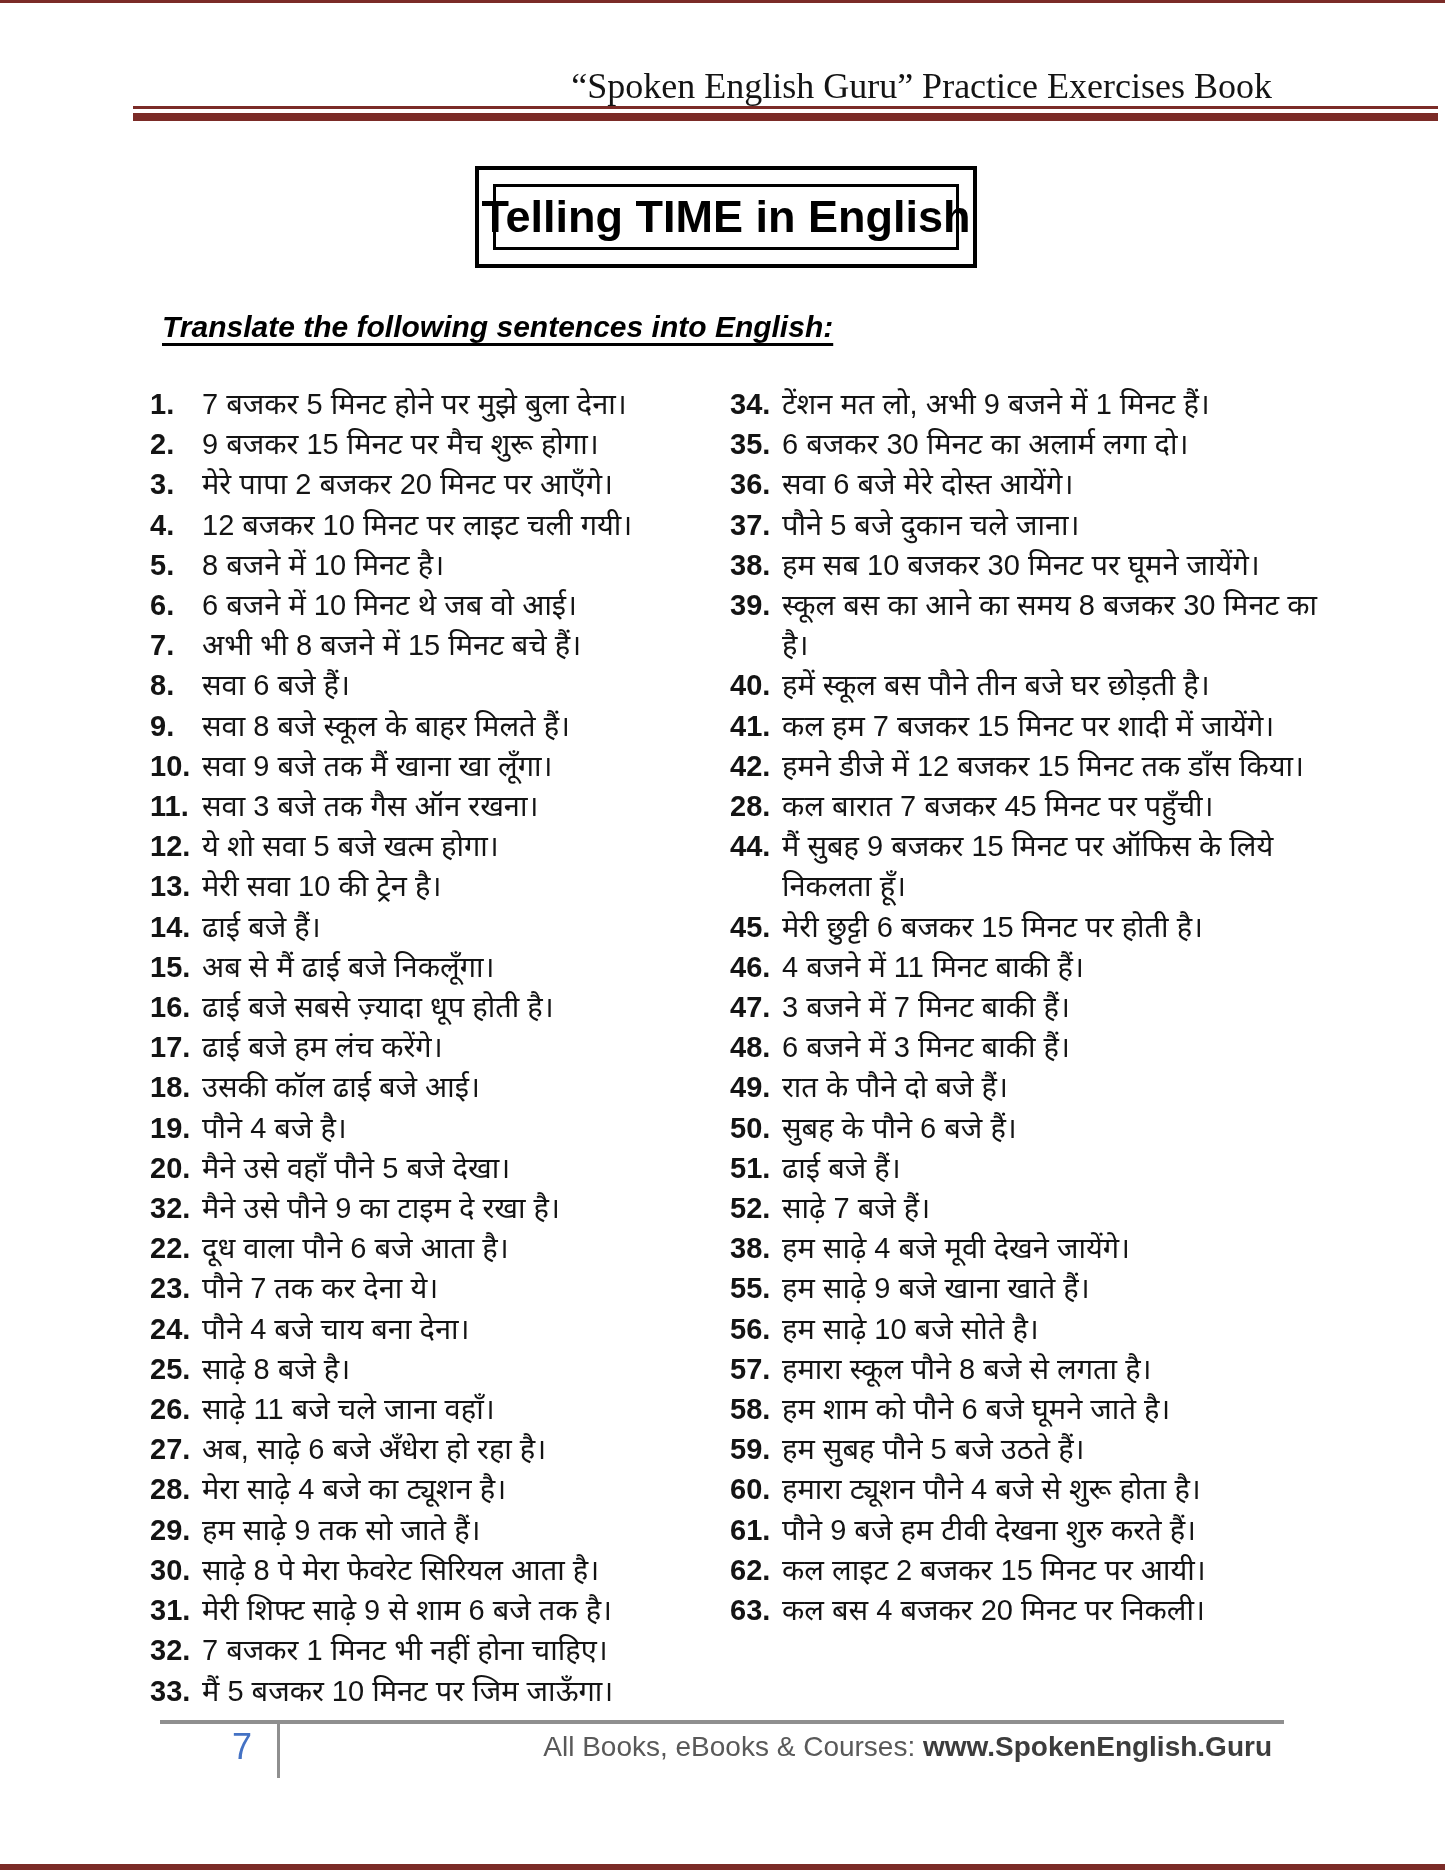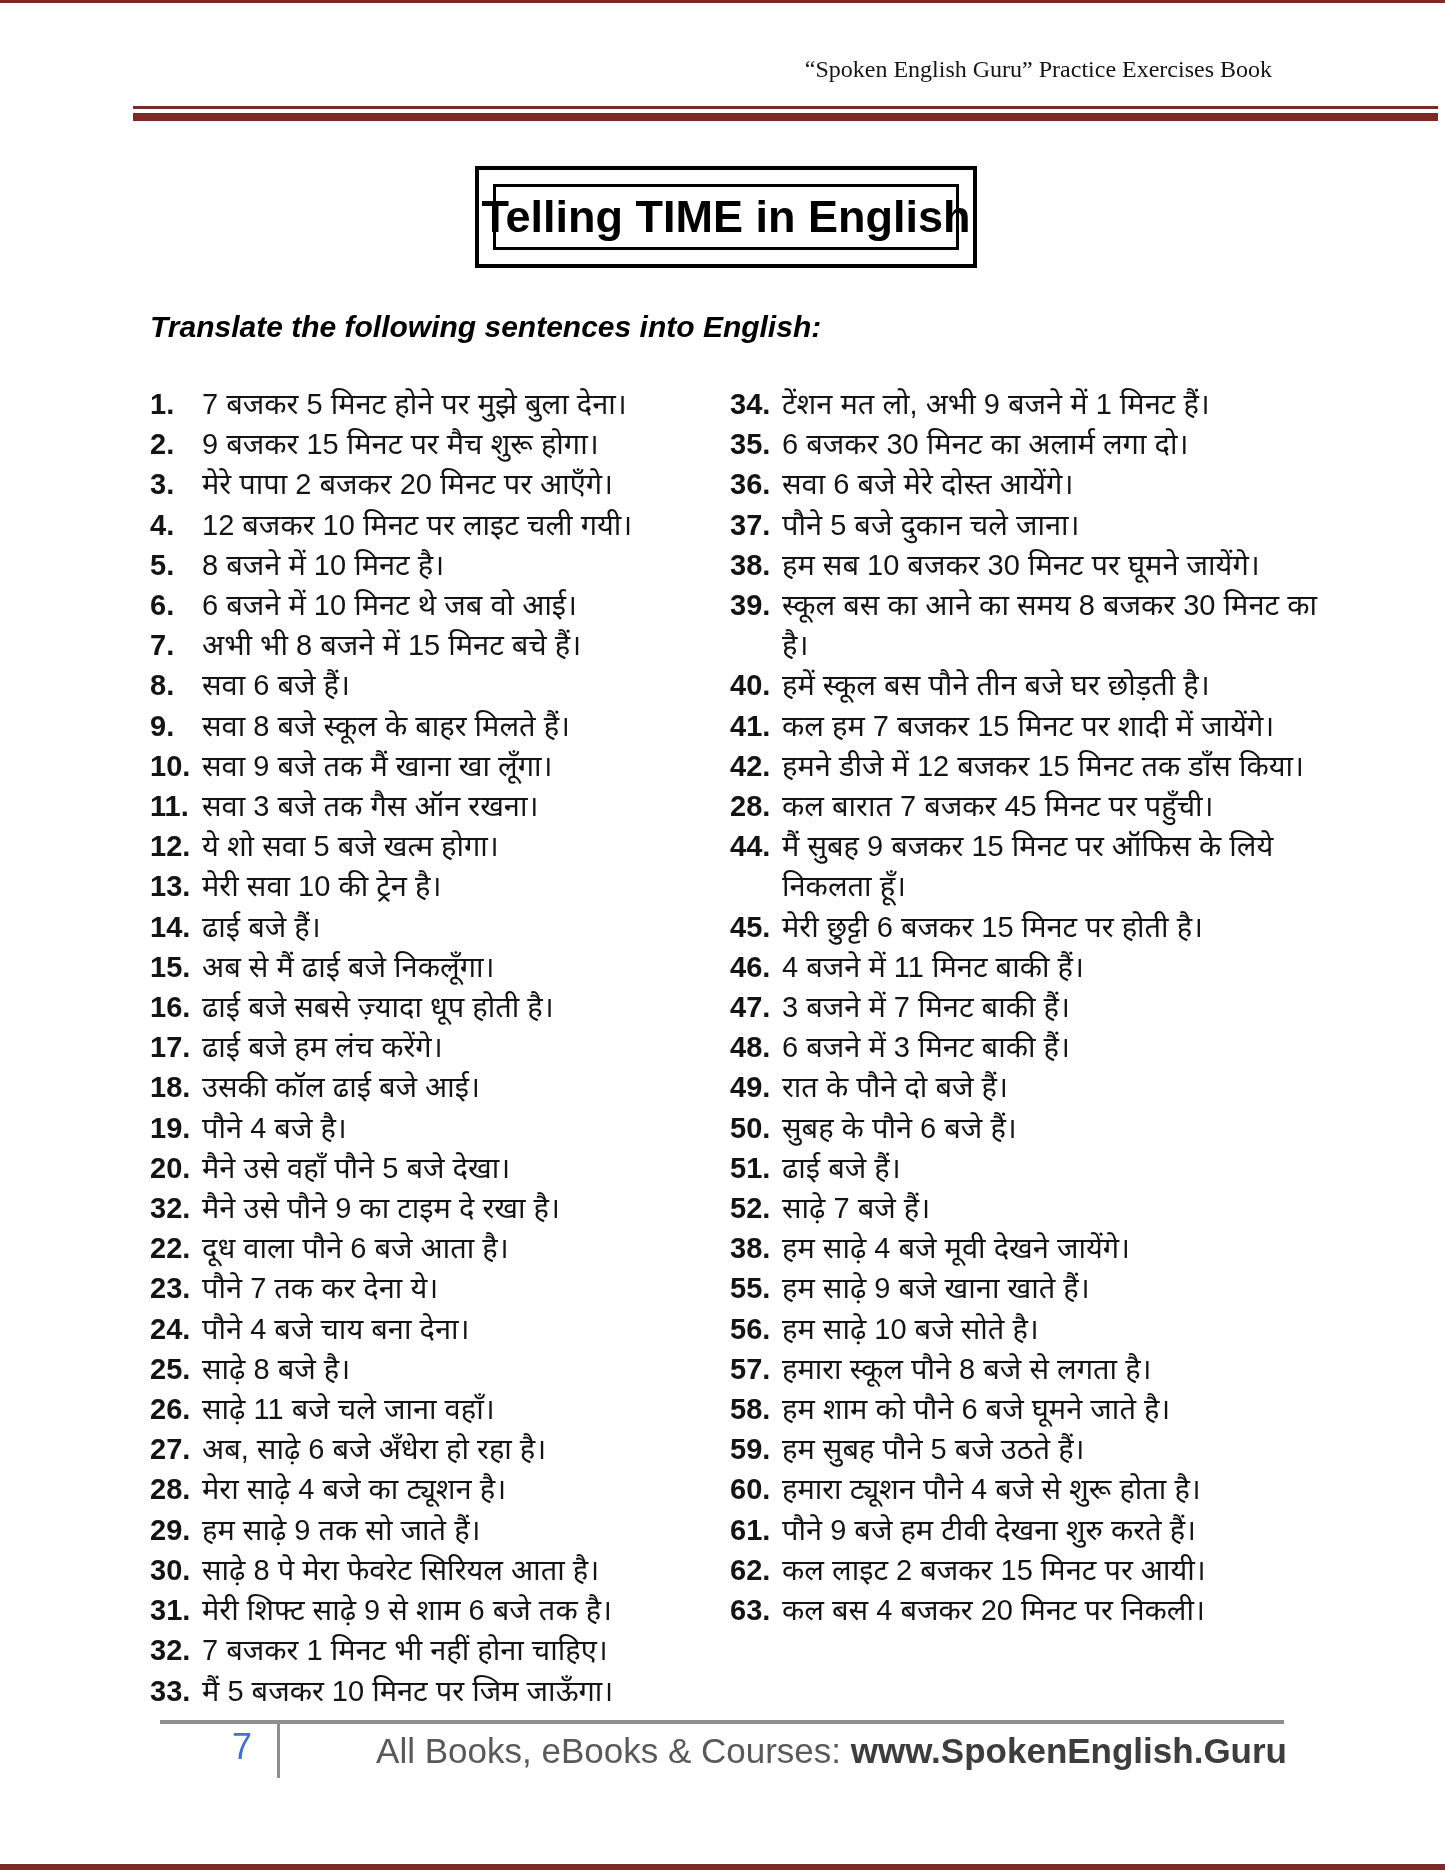--- a/index.html
+++ b/index.html
@@ -4,61 +4,61 @@
 <style>
   html,body { margin:0; padding:0; background:#ffffff; }
   .page {
     position:relative; width:1445px; height:1870px; background:#ffffff;
     font-family:"Liberation Sans", sans-serif; overflow:hidden; color:#111;
   }
   .edge-strip-top { position:absolute; top:0; left:0; right:0; height:3px; background:#7b2b27; }
   .edge-strip-bottom { position:absolute; bottom:0; left:0; right:0; height:6px; background:#7b2b27; }
 
   .header-text {
-    position:absolute; top:56px; right:173px;
-    font-family:"Liberation Serif", serif; font-size:24px; color:#141414;
+    position:absolute; top:65px; right:173px;
+    font-family:"Liberation Serif", serif; font-size:36px; color:#141414;
     white-space:nowrap;
   }
   .header-rule { position:absolute; left:133px; right:7px; top:106px; }
   .header-rule .thin  { height:3px; background:#7b2b27; }
   .header-rule .gap   { height:4px; }
   .header-rule .thick { height:8px; background:#7b2b27; }
 
   .title-box {
     position:absolute; left:475px; top:166px; width:502px; height:102px;
     border:4px solid #000; padding:14px; box-sizing:border-box; background:#fff;
   }
   .title-box-inner {
     border:3px solid #000; height:100%; box-sizing:border-box;
     display:flex; align-items:center; justify-content:center;
   }
   .page-title { font-size:45px; font-weight:bold; color:#000; white-space:nowrap; }
 
   .instruction {
-    position:absolute; left:150px; top:310px;
+    position:absolute; left:162px; top:310px;
     font-size:30px; font-weight:bold; font-style:italic;
-    text-decoration-thickness:3px; text-underline-offset:6px;
+    text-decoration:underline; text-decoration-thickness:3px; text-underline-offset:6px;
     color:#000; white-space:nowrap;
   }
 
   .list { position:absolute; top:384px; }
   .list-left  { left:150px; width:578px; }
   .list-right { left:730px; width:588px; }
   .item { display:flex; align-items:flex-start; font-size:29px; line-height:40.2px; color:#141414; }
   .item .num { flex:0 0 52px; font-weight:bold; }
   .item .txt { flex:1; }
   .list-left .item .txt { white-space:nowrap; }
 
   .footer-rule { position:absolute; left:160px; top:1720px; width:1124px; height:4px; background:#8f8f8f; }
   .page-number {
     position:absolute; left:232px; top:1726px; font-size:36px; color:#4472c4;
   }
   .page-number-bar { position:absolute; left:277px; top:1720px; width:3px; height:58px; background:#8f8f8f; }
   .footer-text {
-    position:absolute; right:158px; top:1731px; font-size:35px; color:#595959; white-space:nowrap;
+    position:absolute; right:173px; top:1731px; font-size:28px; color:#595959; white-space:nowrap;
   }
   .footer-text .site { color:#3d3d3d; font-weight:bold; }
 </style>
 </head>
 <body>
 
 <div class="page">
 
   <div class="edge-strip-top"></div>
 

